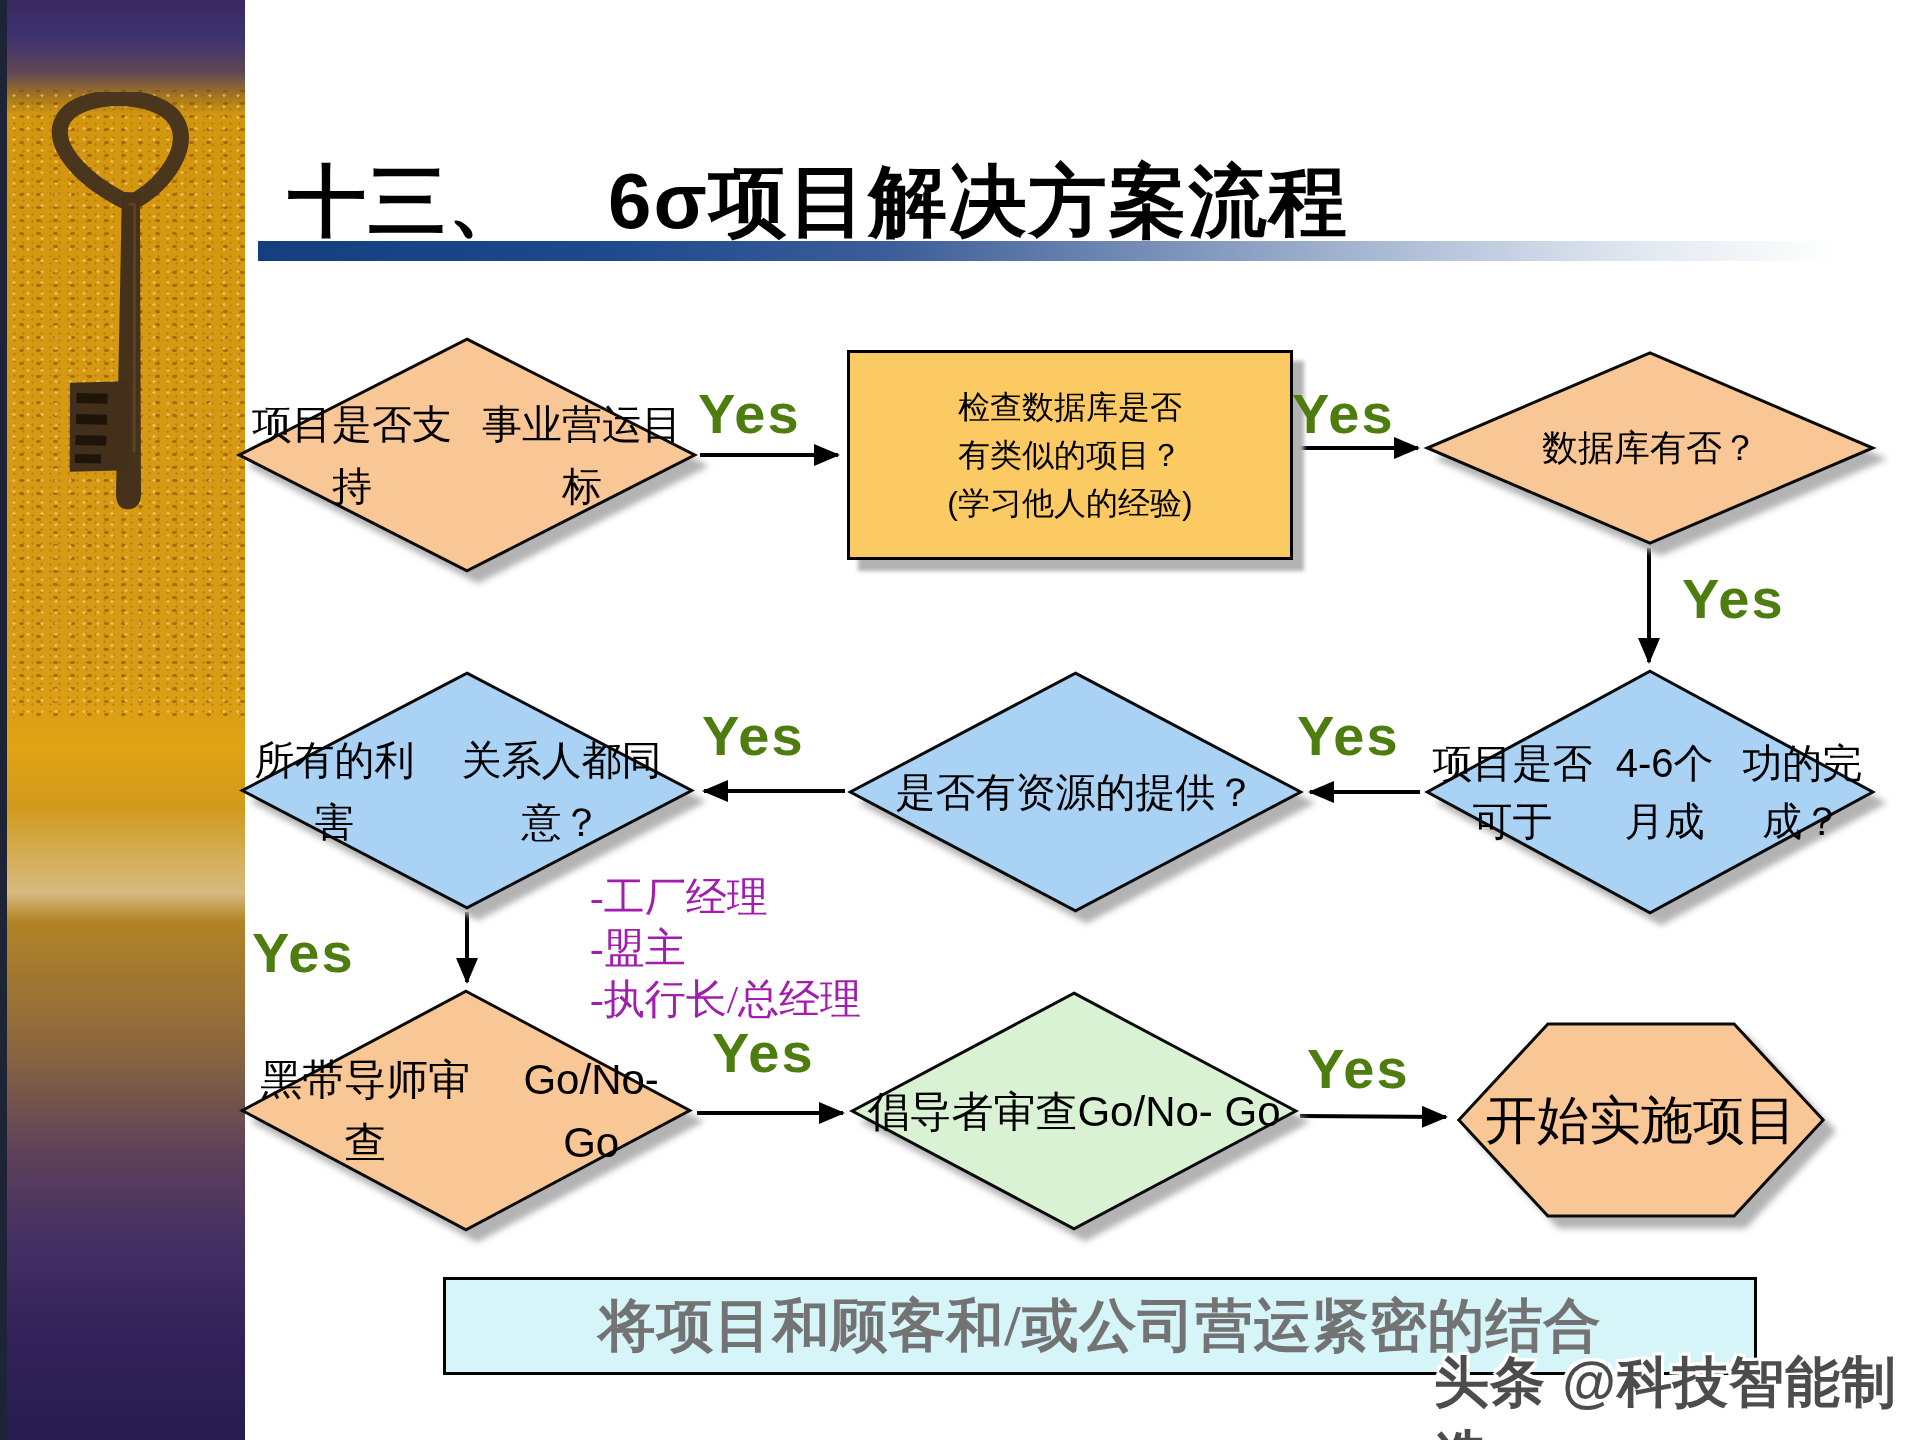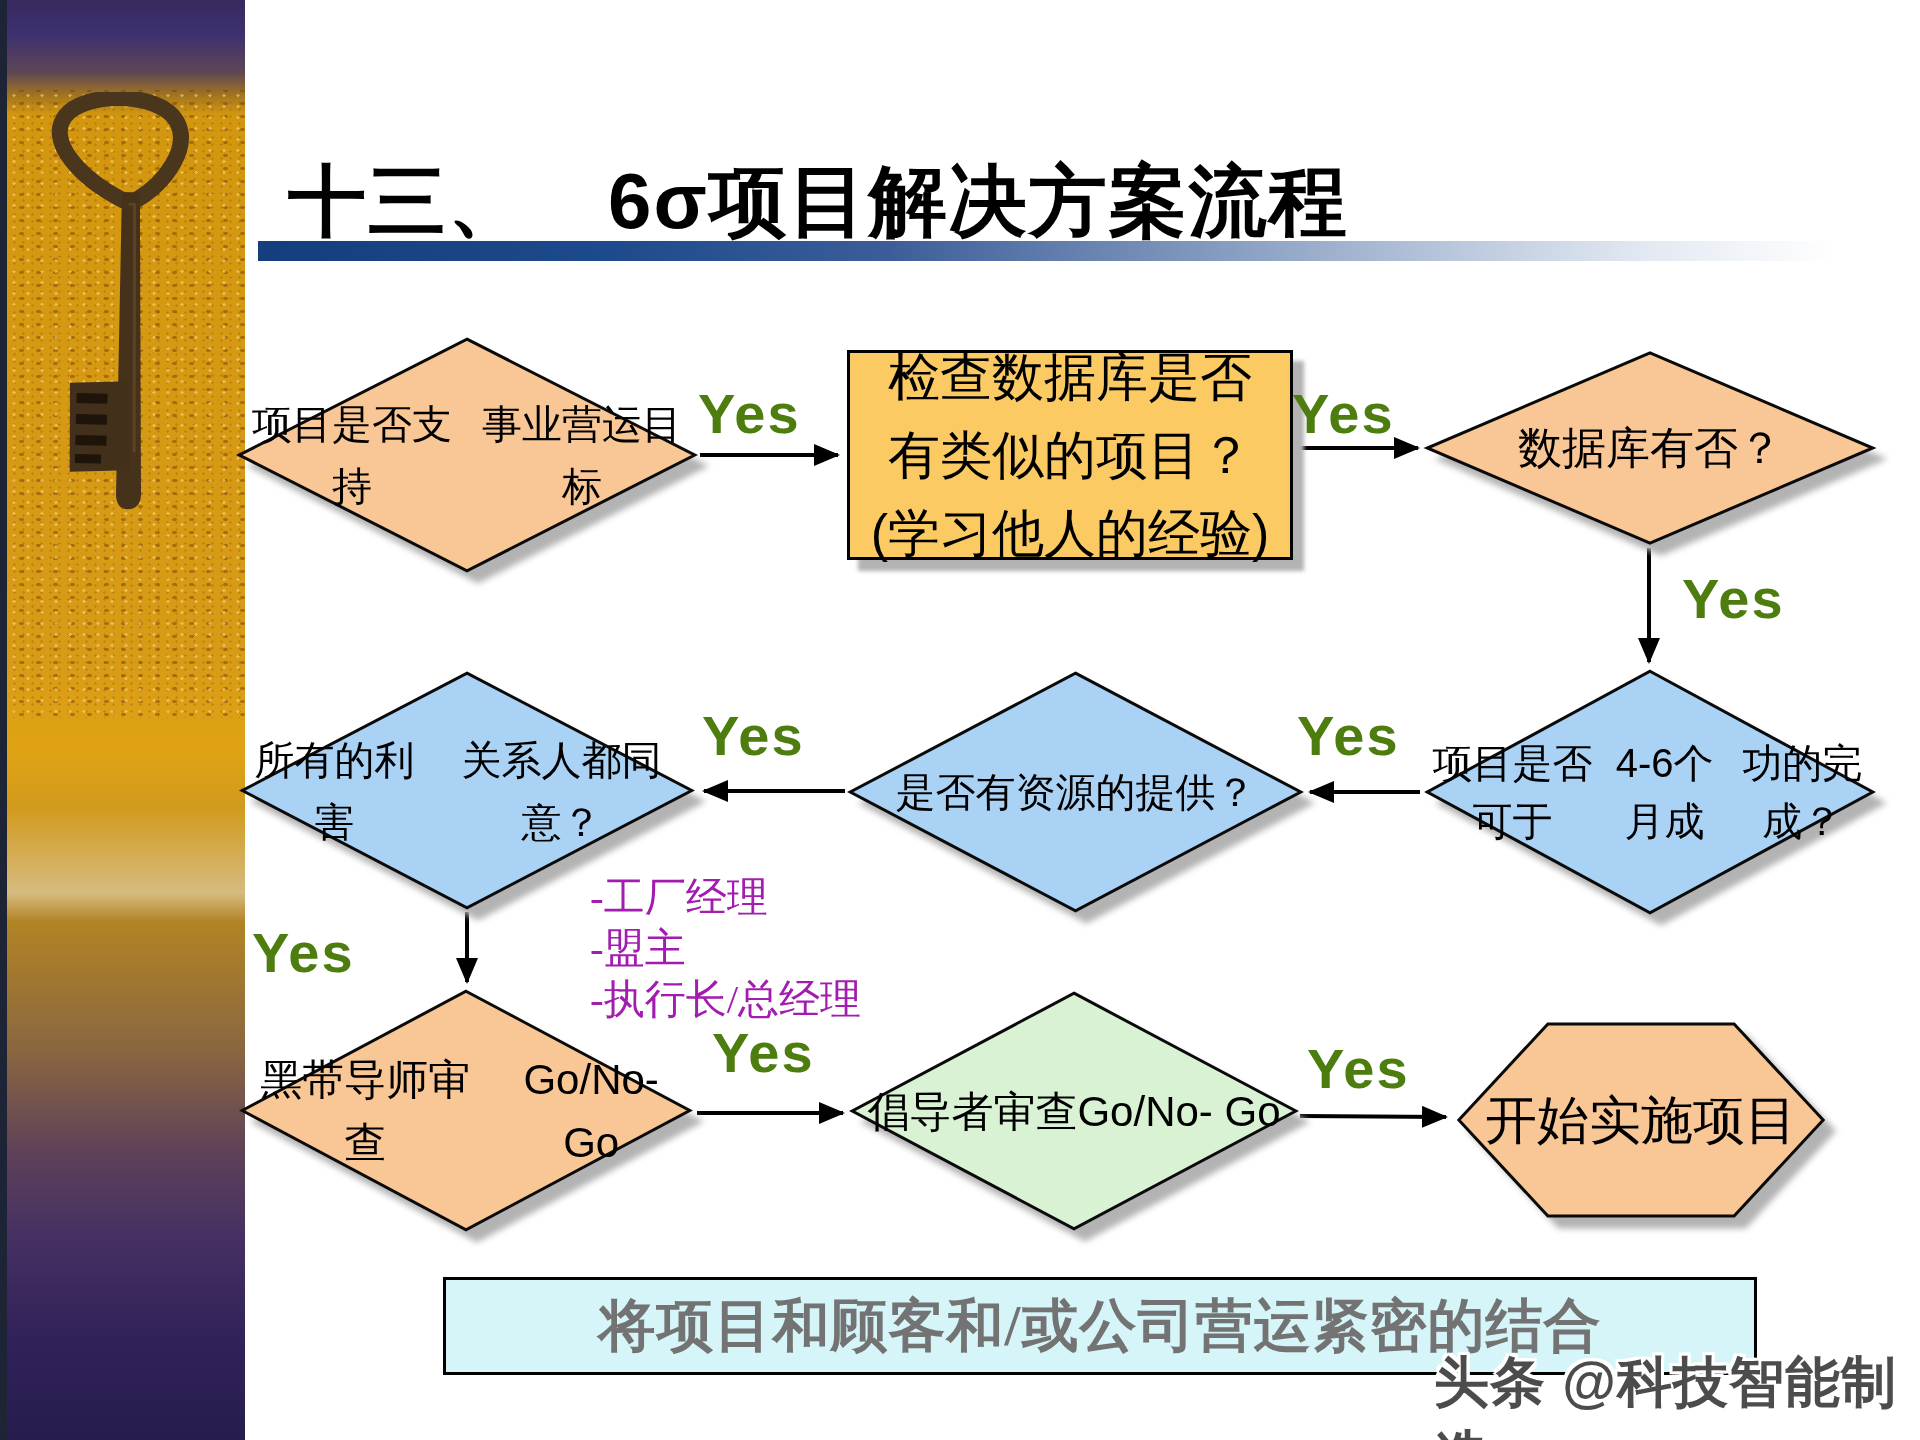--- a/index.html
+++ b/index.html
@@ -55,21 +55,21 @@
     position:absolute; left:0; top:0; width:100%; height:100%;
     display:flex; align-items:center; justify-content:center;
     text-align:center; font-size:40px; line-height:1.55; z-index:2;
   }
   .node .label span{display:block;}
   .rect-box{
     position:absolute; left:847px; top:350px; width:446px; height:210px;
     background:#fbca63; border:3px solid #000; box-sizing:border-box;
     box-shadow:11px 11px 4px #b3b3b3;
     display:flex; flex-direction:column; align-items:center; justify-content:center;
-    text-align:center; font-size:52px; line-height:1.5;
+    text-align:center; font-size:32px; line-height:1.5;
   }
 
   
   .arrows{position:absolute; left:0; top:0; width:1920px; height:1440px; pointer-events:none;}
   .arrows line{stroke:#000; stroke-width:4;}
 
   
   .yes{
     position:absolute; font-size:56px; font-weight:bold; color:#4d7c0f;
     letter-spacing:2px; z-index:3;
@@ -151,21 +151,21 @@
   <div class="rect-box">
     <span>检查数据库是否</span>
     <span>有类似的项目？</span>
     <span>(学习他人的经验)</span>
   </div>
 
   <div class="node f-orange" style="left:1425px;top:352px;width:450px;height:192px">
     <svg class="shape" viewBox="0 0 100 100" preserveAspectRatio="none">
       <polygon points="50,0.5 99.5,50 50,99.5 0.5,50"></polygon>
       </svg>
-    <div class="label" style="font-size:44px">
+    <div class="label" style="font-size:36px">
       <span>数据库有否？</span>
     </div>
   </div>
 
   <div class="node f-blue" style="left:1425px;top:670px;width:450px;height:244px">
     <svg class="shape" viewBox="0 0 100 100" preserveAspectRatio="none">
       <polygon points="50,0.5 99.5,50 50,99.5 0.5,50"></polygon>
       </svg>
     <div class="label" style="line-height:1.45">
       <span>项目是否可于</span>

